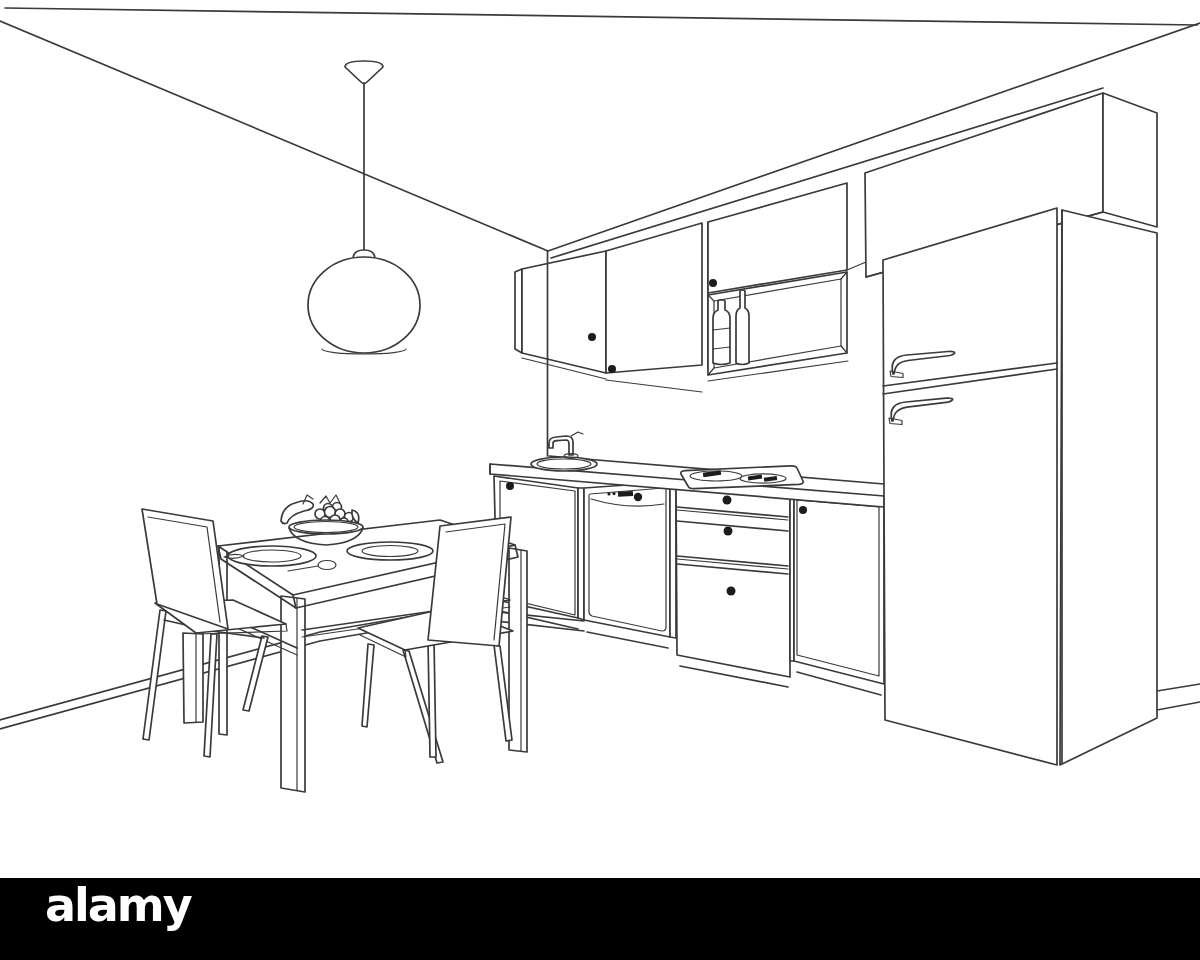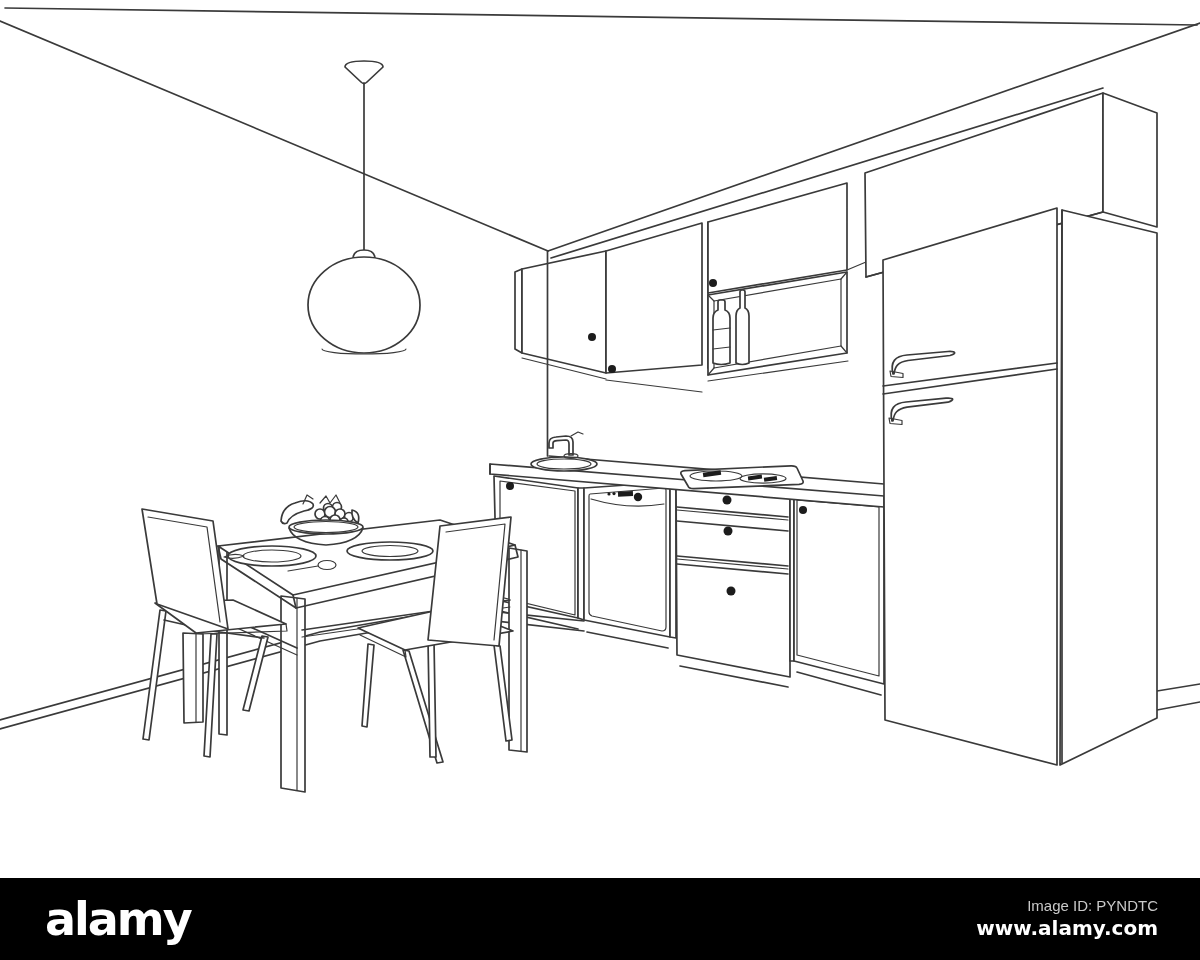--- a/index.html
+++ b/index.html
@@ -6,21 +6,21 @@
   .stage{position:relative;width:1200px;height:960px;background:#ffffff;overflow:hidden;
          font-family:"Liberation Sans", sans-serif;}
   .art{position:absolute;left:0;top:0;}
   .art svg{display:block;}
   .sketch path,.sketch line,.sketch polyline,.sketch polygon,.sketch ellipse,.sketch circle,.sketch rect{
     stroke:#3a3a3a;stroke-width:1.7;fill:none;stroke-linecap:round;stroke-linejoin:round;}
   .sketch .thin{stroke-width:1.2;}
   .sketch .wfill{fill:#ffffff;}
   .sketch .dark{fill:#1c1c1c;stroke:none;}
   .footer{position:absolute;left:0;top:878px;width:1200px;height:82px;background:#000;
-          display:flex;align-items:center;justify-content:space-between;}
+          display:flex;align-items:flex-start;justify-content:space-between;}
   .brand{color:#fff;font-weight:700;font-size:46px;letter-spacing:-2px;margin-left:45px;
          font-family:"DejaVu Sans","Liberation Sans",sans-serif;}
   .meta{margin-right:42px;text-align:right;line-height:1.25;}
   .meta .id{color:#c9c9c9;font-size:15px;font-family:"Liberation Sans",sans-serif;}
   .meta .url{color:#ffffff;font-size:20px;font-weight:700;font-family:"DejaVu Sans","Liberation Sans",sans-serif;}
 </style>
 </head>
 <body>
 
 <div class="stage">
@@ -247,18 +247,14 @@
       <line x1="364" y1="83" x2="364" y2="251"></line>
       <path class="wfill" d="M353,259 Q353,250 364,250 Q375,250 375,259 Z"></path>
       <ellipse class="wfill" cx="364" cy="305" rx="56" ry="48"></ellipse>
       <path class="thin" d="M322,349 A42,5 0 0 0 406,349"></path>
     </g>
   </svg>
   </div>
 
   <div class="footer">
     <div class="brand">alamy</div>
-    <div class="meta">
-      <div class="id">Image ID: PYNDTC</div>
-      <div class="url">www.alamy.com</div>
-    </div>
   </div>
 </div>
 
 </body></html>

